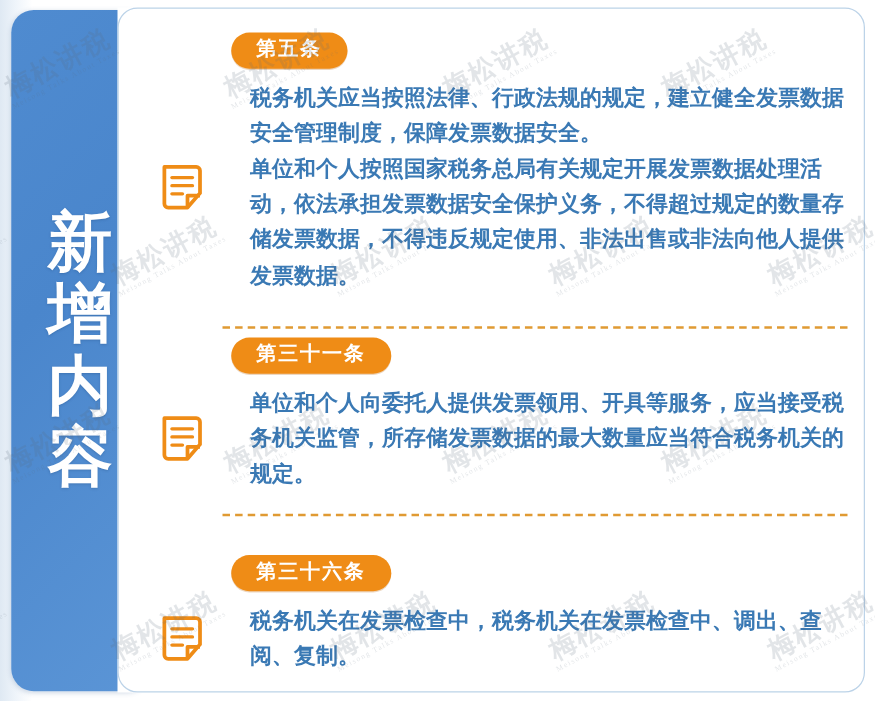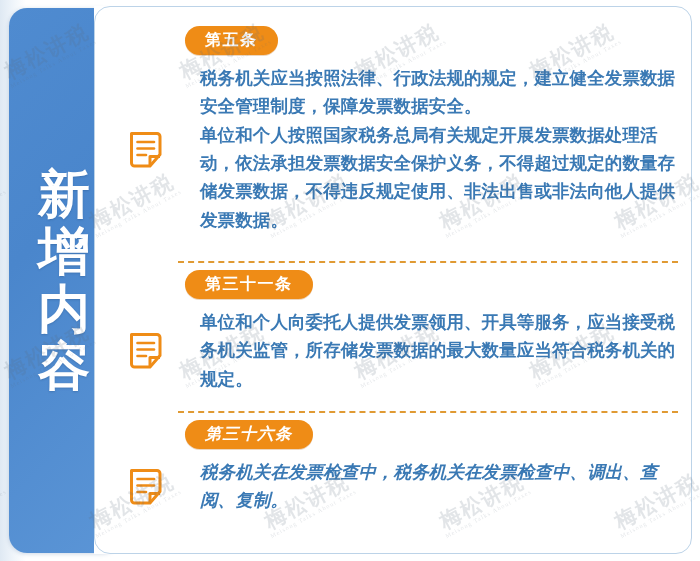--- a/index.html
+++ b/index.html
@@ -121,21 +121,21 @@
   }
 
   
   .article {
     position: absolute;
     left: 120px;
     right: 14px;
   }
   .article[data-index="0"] { top: 26px; }
   .article[data-index="1"] { top: 270px; }
-  .article[data-index="2"] { top: 420px; font-style: italic; }
+  .article[data-index="2"] { top: 444px; }
 
   .badge-row {
     padding-left: 65px;
   }
   .badge {
     display: inline-block;
     background: #ef8c16;
     color: #ffffff;
     font-size: 16px;
     font-weight: 700;

